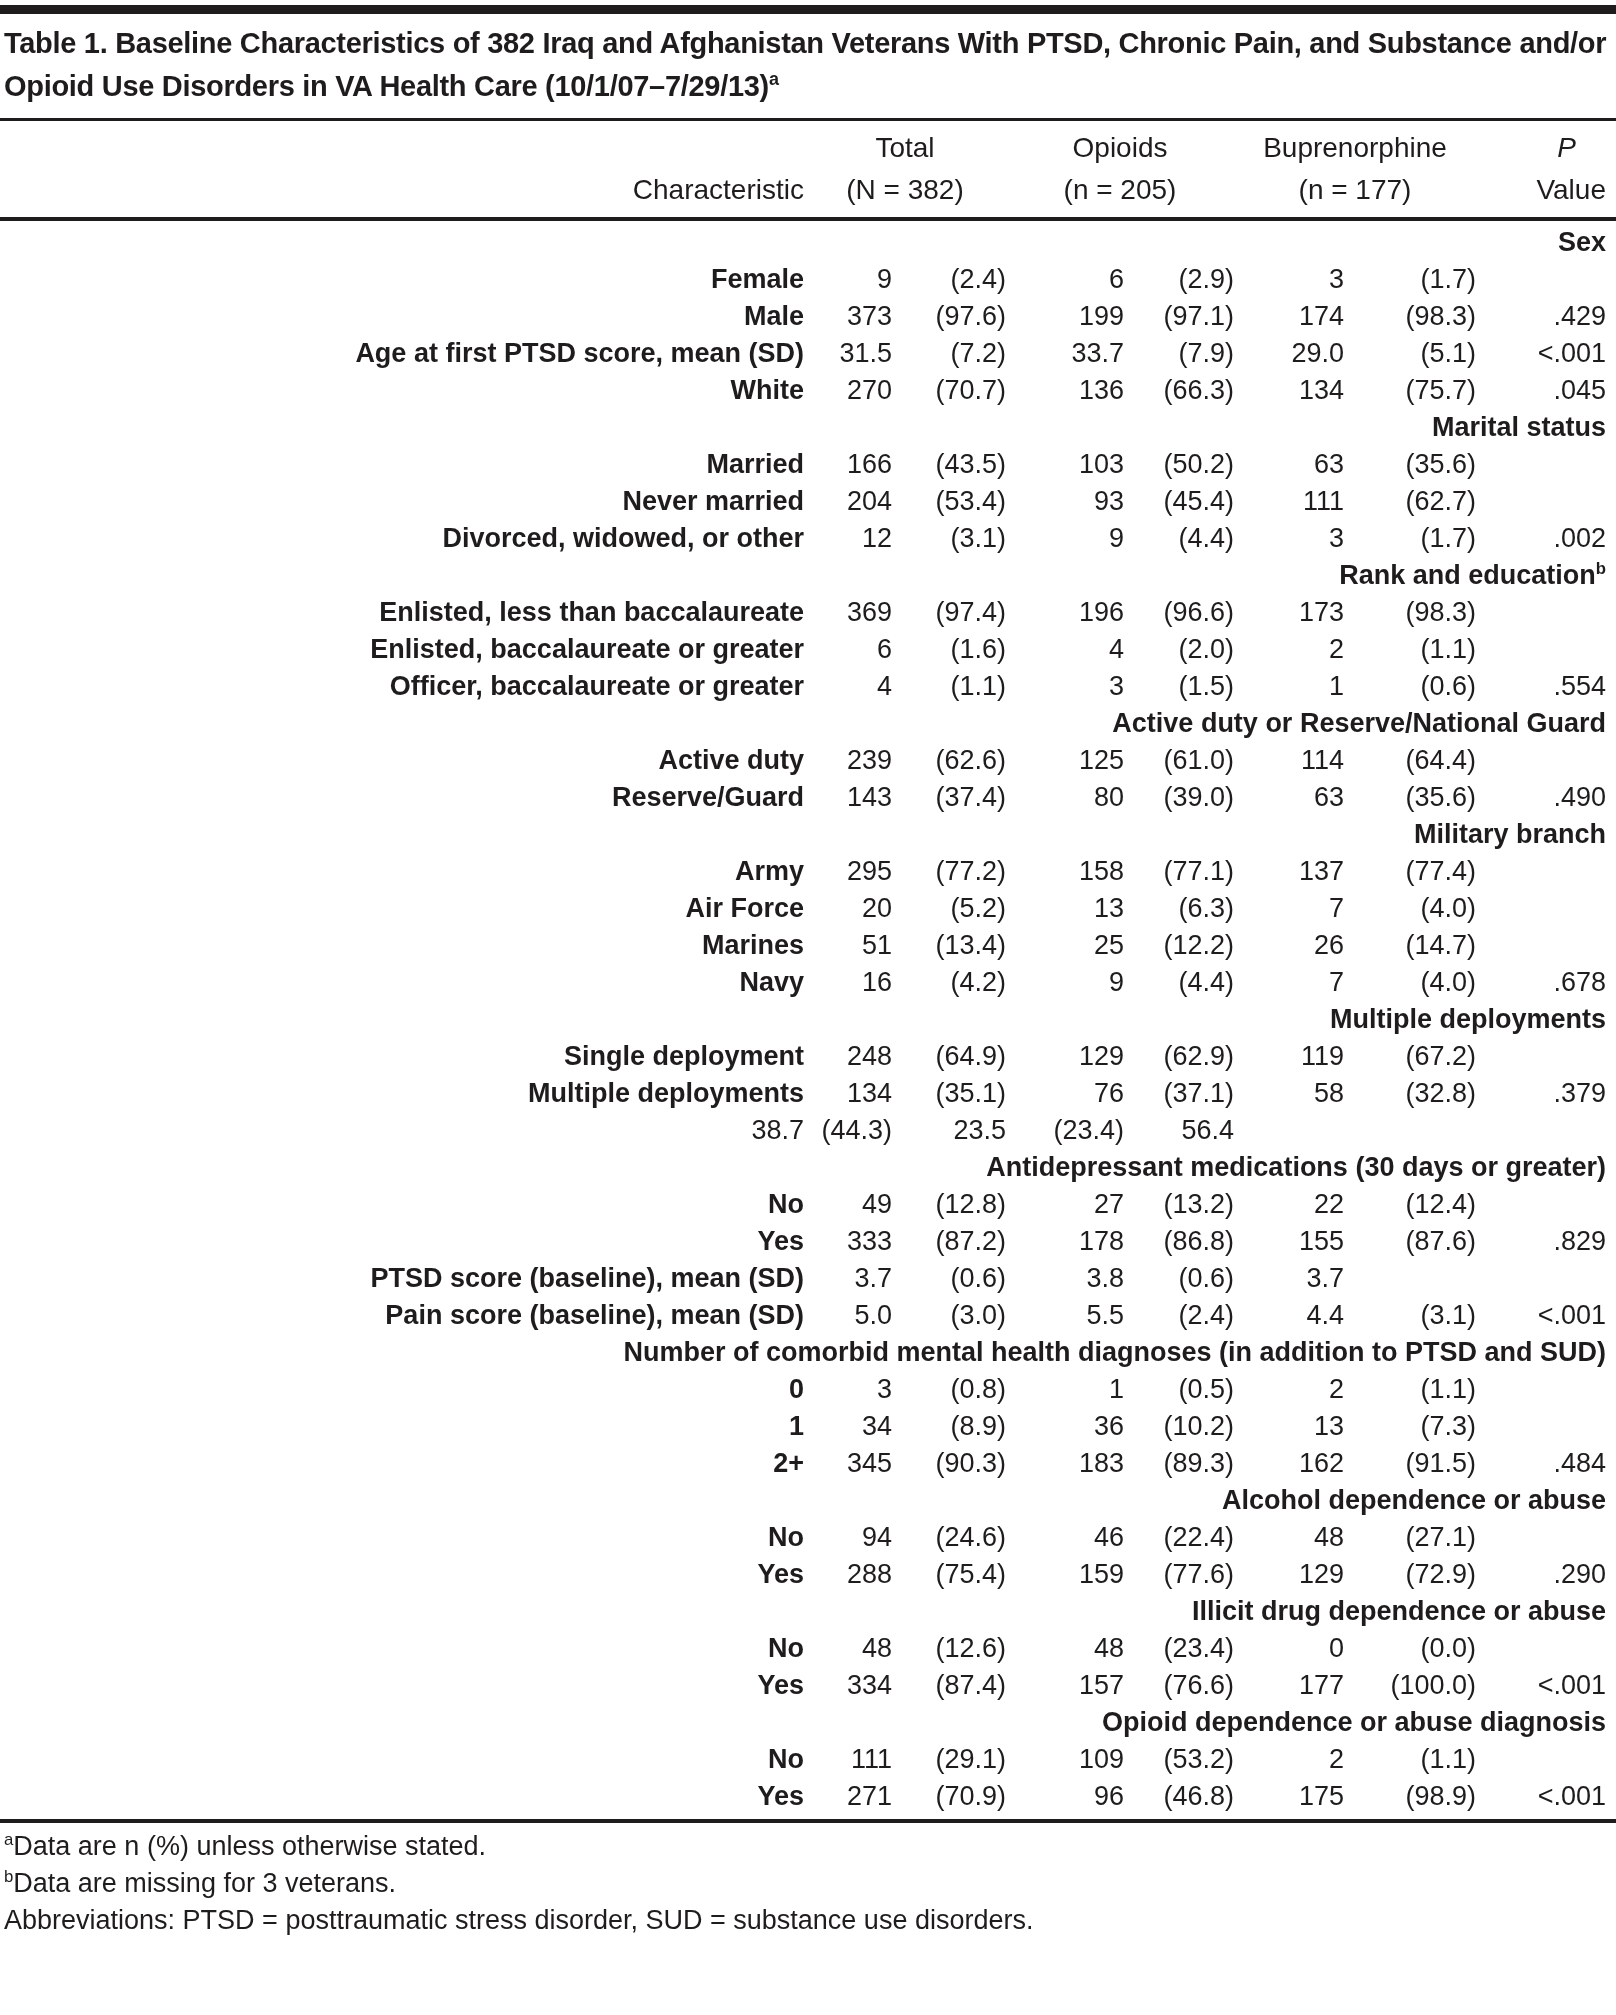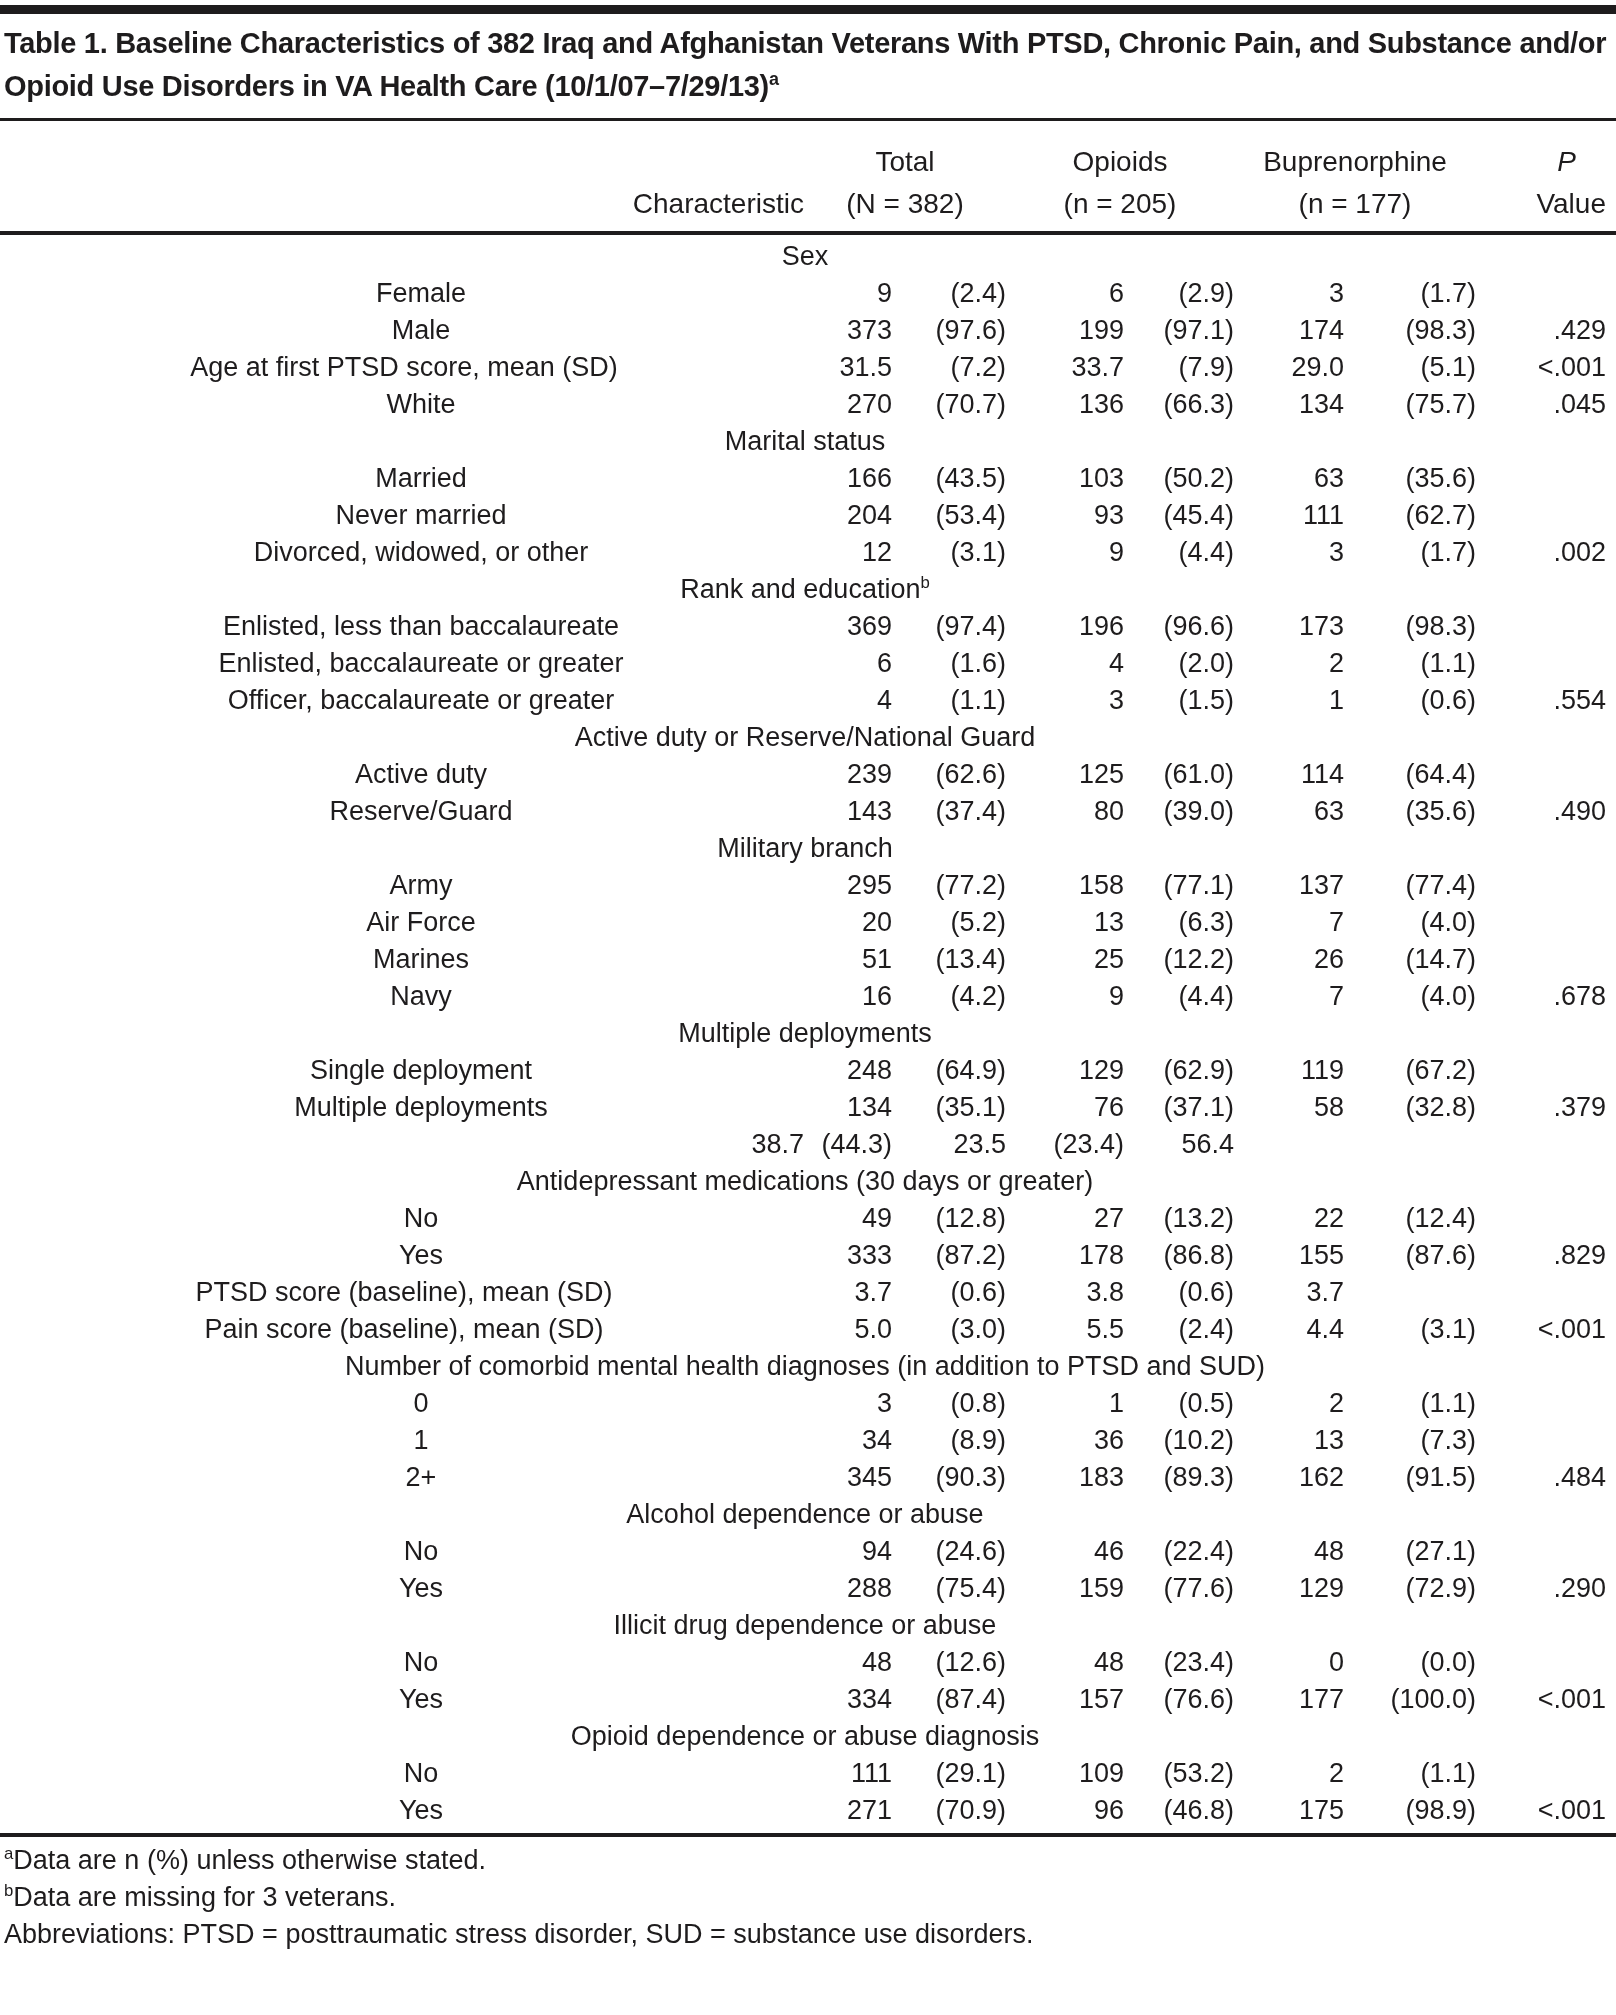--- a/index.html
+++ b/index.html
@@ -25,30 +25,30 @@
   }
   .title sup { font-size: 0.62em; line-height: 0; }
 
   
   .grid-cols {
     display: grid;
     grid-template-columns: 1fr 88px 114px 118px 110px 110px 132px 130px;
   }
   .num { text-align: right; white-space: nowrap; }
 
-  .thead { padding: 20px 10px 6px 0; font-size: 28px; }
+  .thead { padding: 6px 10px 6px 0; font-size: 28px; }
   .thead .hrow { line-height: 42px; }
   .hlabel { text-align: right; padding-left: 4px; white-space: nowrap; }
   .hgroup { grid-column: span 2; text-align: center; white-space: nowrap; }
   .hp  { text-align: right; padding-right: 30px; font-style: italic; }
   .hpv { text-align: right; }
 
   .tbody { padding: 3px 10px 4px 0; font-size: 27px; }
   .row { height: 37px; line-height: 37px; }
-  .label { text-align: center; padding-left: 4px; white-space: nowrap; }
+  .label { text-align: right; padding-left: 4px; white-space: nowrap; font-weight: bold; }
   .label.indent { padding-left: 38px; }
   .label.span-all { grid-column: 1 / -1; }
   .label sup { font-size: 0.62em; line-height: 0; }
 
   .footnotes { padding: 5px 10px 6px 4px; font-size: 27px; }
   .footnote { line-height: 37px; white-space: nowrap; }
   .footnote sup { font-size: 0.62em; line-height: 0; }
 </style>
 </head>
 <body>

